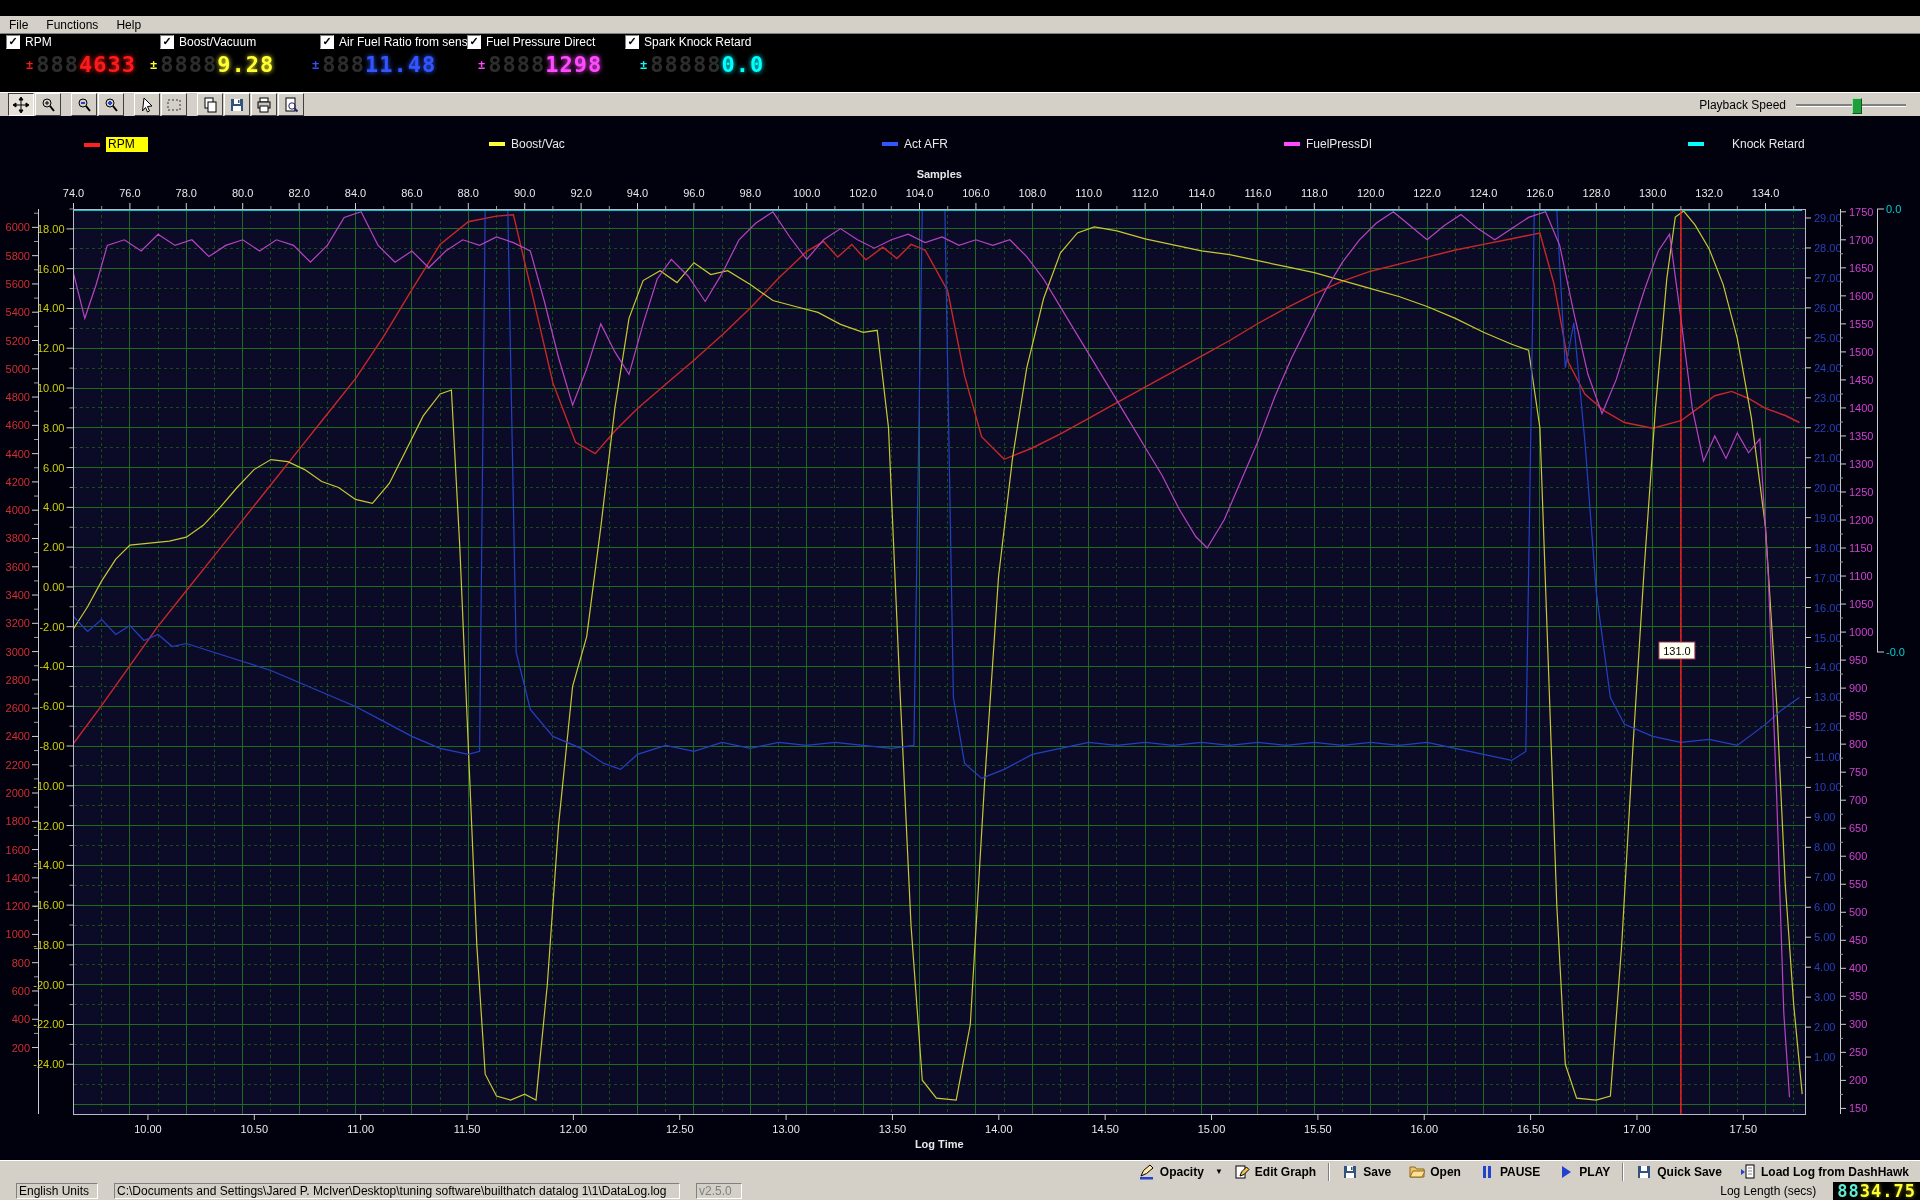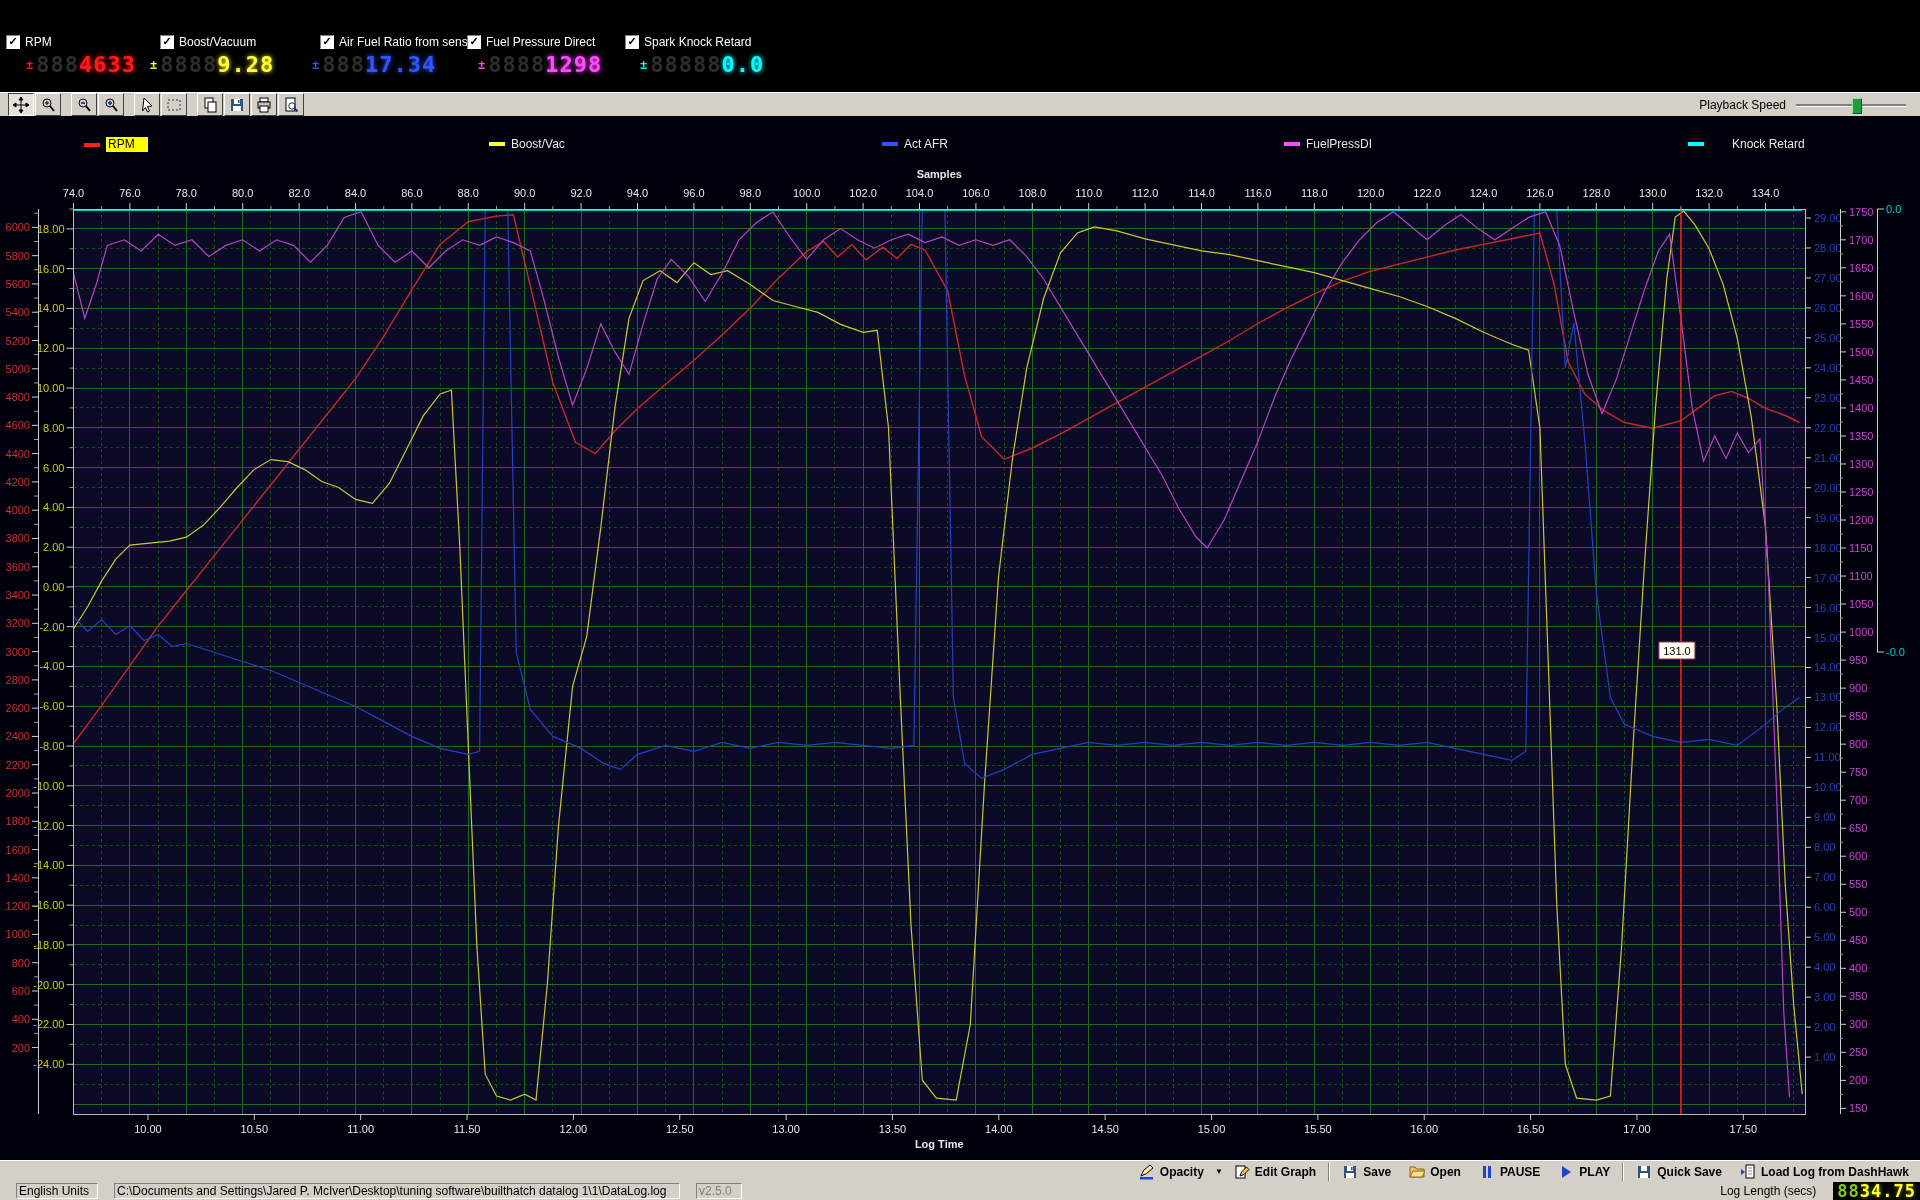--- a/index.html
+++ b/index.html
@@ -64,29 +64,34 @@
   .bsep{width:1px;height:18px;background:#808080;border-right:1px solid #fff;margin:0 3px;}
   .ddarrow{width:12px;height:20px;font-size:8px;line-height:20px;text-align:center;color:#000;}
   
   .statusbar{position:absolute;left:0;top:1182px;width:1920px;height:18px;background:#d4d0c8;
     display:flex;align-items:center;font-size:12px;color:#000;}
   .spanel{height:14px;line-height:14px;border:1px solid;border-color:#808080 #fff #fff #808080;
     padding:0 2px;margin-left:16px;white-space:nowrap;overflow:hidden;}
   .sright{margin-left:auto;display:flex;align-items:center;gap:17px;}
   .loglen{background:#000;height:18px;display:flex;align-items:center;padding:0 4px;
     font-family:"DejaVu Sans Mono",monospace;font-weight:bold;font-size:17px;letter-spacing:1px;}
-  .loglen .dim{color:#84cc16;}
+  .loglen .dim{color:#5eead4;}
   .loglen .lit{color:#ffff33;text-shadow:0 0 4px #888800;}
 </style>
 </head>
 <body>
 
 <div id="app">
 
 
+  <div class="menubar">
+      <span class="menuitem">File</span>
+      <span class="menuitem">Functions</span>
+      <span class="menuitem">Help</span>
+    </div>
 
   <div class="checkrow">
       <span class="chk" style="left: 6px;">
         <span class="box">✓</span>
         <span class="chklabel">RPM</span>
       </span>
       <span class="chk" style="left: 160px;">
         <span class="box">✓</span>
         <span class="chklabel">Boost/Vacuum</span>
       </span>
@@ -111,21 +116,21 @@
         <span class="lit" style="text-shadow: rgb(255, 26, 26) 0px 0px 5px;">4633</span>
       </span>
       <span class="seg" style="left: 150px; color: rgb(255, 255, 51);">
         <span class="sign">±</span>
         <span class="dim">8888</span>
         <span class="lit" style="text-shadow: rgb(255, 255, 51) 0px 0px 5px;">9.28</span>
       </span>
       <span class="seg" style="left: 312px; color: rgb(51, 85, 255);">
         <span class="sign">±</span>
         <span class="dim">888</span>
-        <span class="lit" style="text-shadow: rgb(51, 85, 255) 0px 0px 5px;">17.34</span>
+        <span class="lit" style="text-shadow: rgb(51, 85, 255) 0px 0px 5px;">11.48</span>
       </span>
       <span class="seg" style="left: 478px; color: rgb(255, 74, 255);">
         <span class="sign">±</span>
         <span class="dim">8888</span>
         <span class="lit" style="text-shadow: rgb(255, 74, 255) 0px 0px 5px;">1298</span>
       </span>
       <span class="seg" style="left: 640px; color: rgb(0, 255, 255);">
         <span class="sign">±</span>
         <span class="dim">88888</span>
         <span class="lit" style="text-shadow: rgb(0, 255, 255) 0px 0px 5px;">0.0</span>

